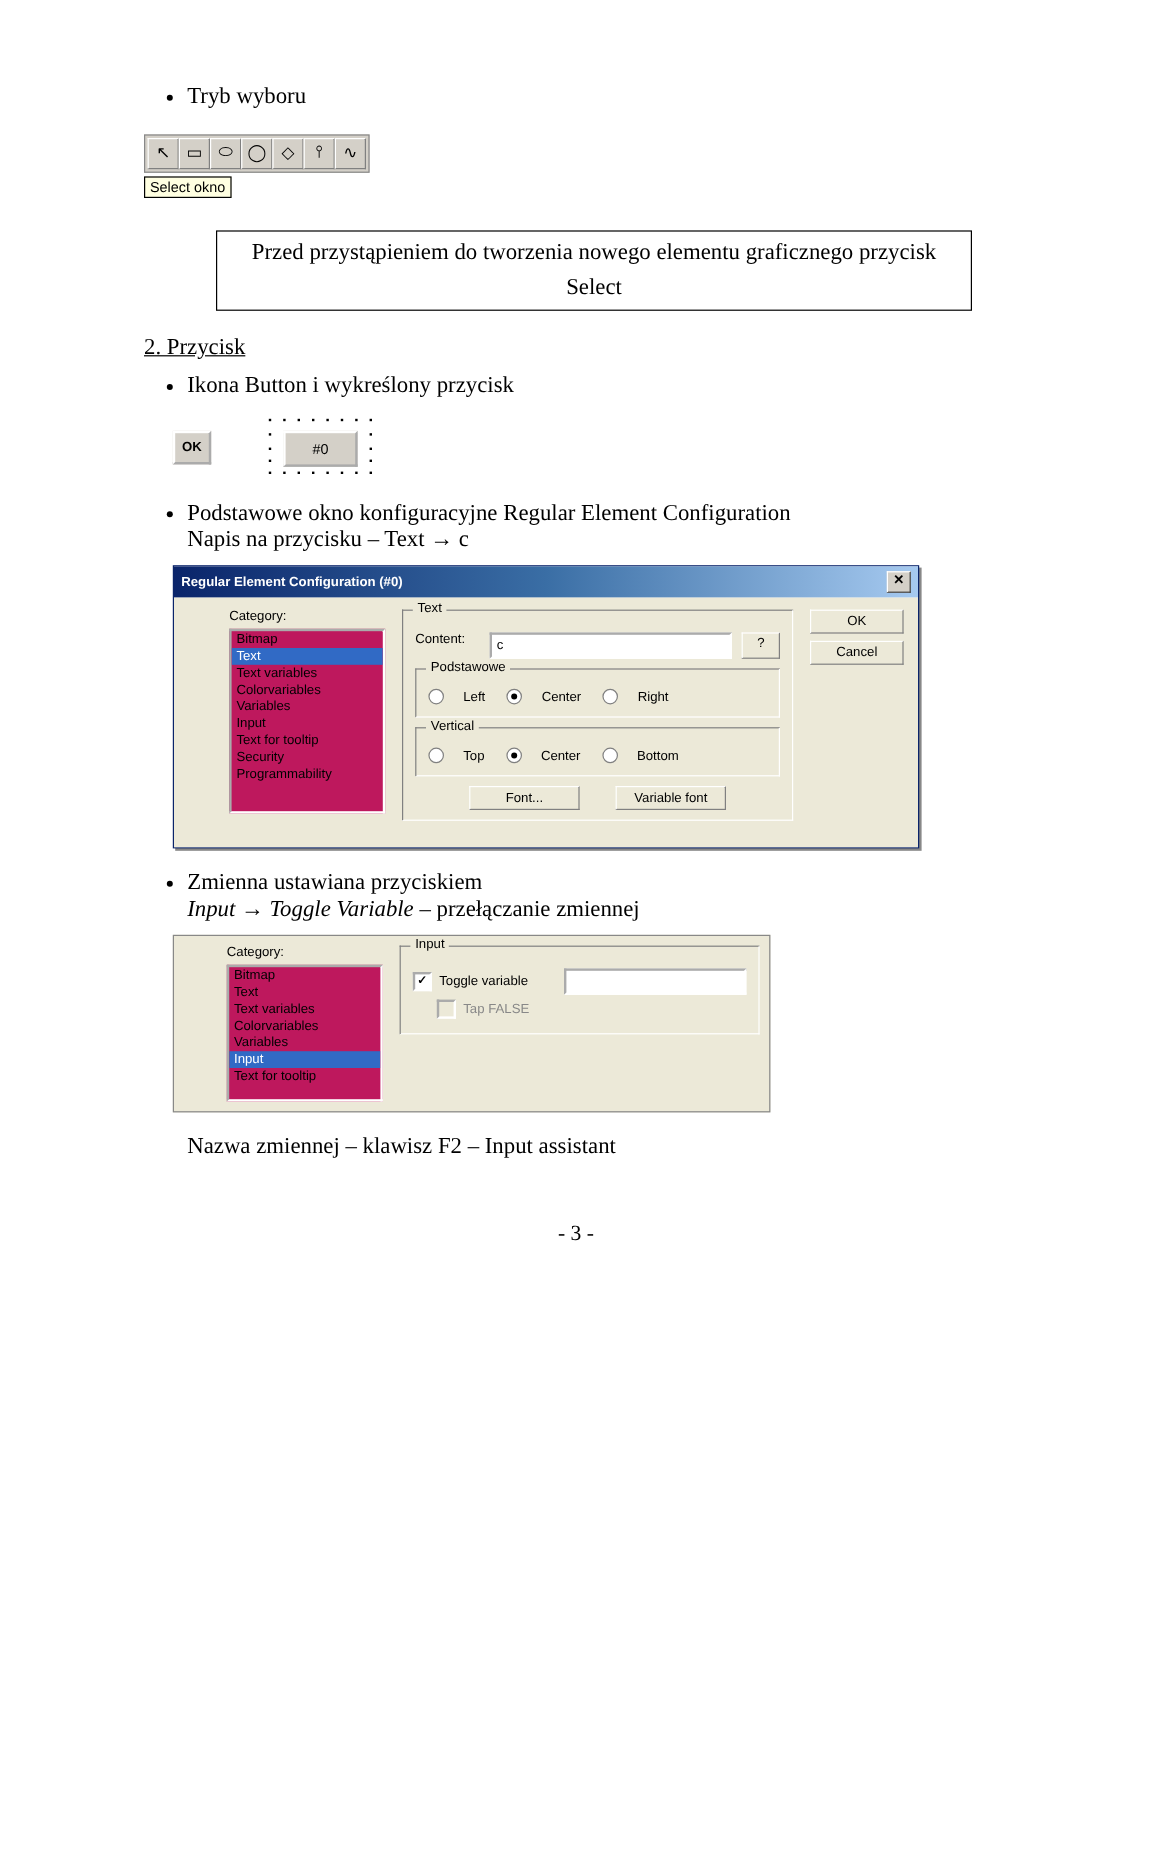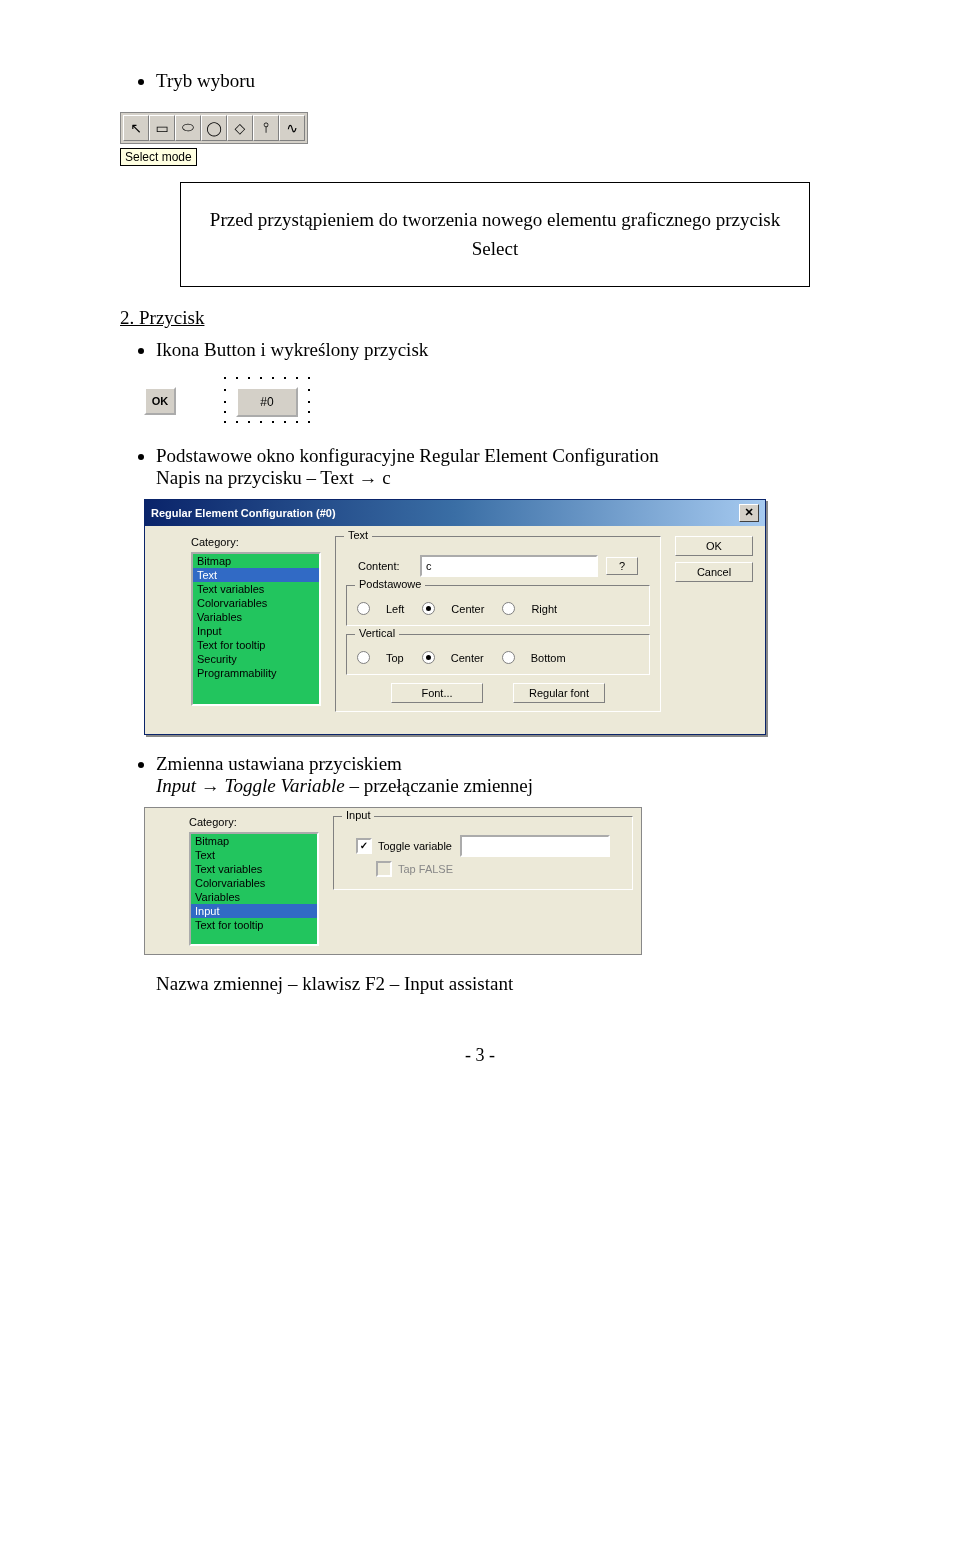--- a/index.html
+++ b/index.html
@@ -15,22 +15,22 @@
   ul.doc-bullets {
     list-style: disc;
     padding-left: 36px;
     margin: 10px 0;
   }
   ul.doc-bullets > li {
     margin-bottom: 10px;
   }
   .note-box {
     border: 1px solid #000;
-    padding: 23px 18px;
-    margin: 10px 30px 20px 60px;
+    padding: 4px 18px;
+    margin: 20px 30px 20px 60px;
     text-align: center;
     line-height: 1.5;
   }
   .note-box .italic { font-style: italic; }
   .section-num {
     margin: 16px 0 8px 0;
     text-decoration: underline;
   }
   
   .toolbar-fig {
@@ -141,21 +141,21 @@
   }
   .dialog-body {
     background: #ece9d8;
     padding: 10px 10px 14px 10px;
     display: flex;
     gap: 14px;
   }
   .cat-col { width: 130px; padding-left: 36px; }
   .cat-label { margin-bottom: 4px; }
   .listbox {
-    background: #22c55e;
+    background: #be185d;
     border: 2px inset #fff;
     height: 150px;
     overflow: hidden;
   }
   .listbox .item {
     padding: 1px 4px;
     white-space: nowrap;
   }
   .listbox .item.selected {
     background: #316ac5;
@@ -173,23 +173,22 @@
   .groupbox .legend {
     position: absolute;
     top: -8px;
     left: 8px;
     background: #ece9d8;
     padding: 0 4px;
     font-size: 11px;
   }
   .row {
     display: flex;
-    align-items: center;
     gap: 8px;
-    margin: 4px 12px;
+    margin: 4px 0;
   }
   .textfield {
     background: #fff;
     border: 2px inset #fff;
     height: 18px;
     flex: 1;
     padding: 0 4px;
     line-height: 18px;
   }
   .qbtn, .winbtn {
@@ -302,21 +301,21 @@
     <div class="tool-btn">
         <span>◇</span>
       </div>
     <div class="tool-btn">
         <span>⫯</span>
       </div>
     <div class="tool-btn">
         <span>∿</span>
       </div>
   </div>
-  <div class="tooltip"><span>Select mode</span></div>
+  <div class="tooltip"><span>Select okno</span></div>
 </div>
 
 <div class="note-box">
   <div><span>Przed przystąpieniem do tworzenia nowego elementu graficznego przycisk Select</span></div>
 </div>
 
 <div class="section-num"><span>2. Przycisk</span></div>
 
 <ul class="doc-bullets">
   <li><span>Ikona Button i wykreślony przycisk</span></li>
@@ -419,21 +418,21 @@
                 <span>Center</span>
               </label>
             <label class="radio">
                 <span class="r"></span>
                 <span>Bottom</span>
               </label>
           </div>
         </div>
         <div class="btnrow">
           <div class="winbtn"><span>Font...</span></div>
-          <div class="winbtn"><span>Regular font</span></div>
+          <div class="winbtn"><span>Variable font</span></div>
         </div>
       </div>
     </div>
     <div class="right-col">
       <div class="winbtn"><span>OK</span></div>
       <div class="winbtn"><span>Cancel</span></div>
     </div>
   </div>
 </div>
 

